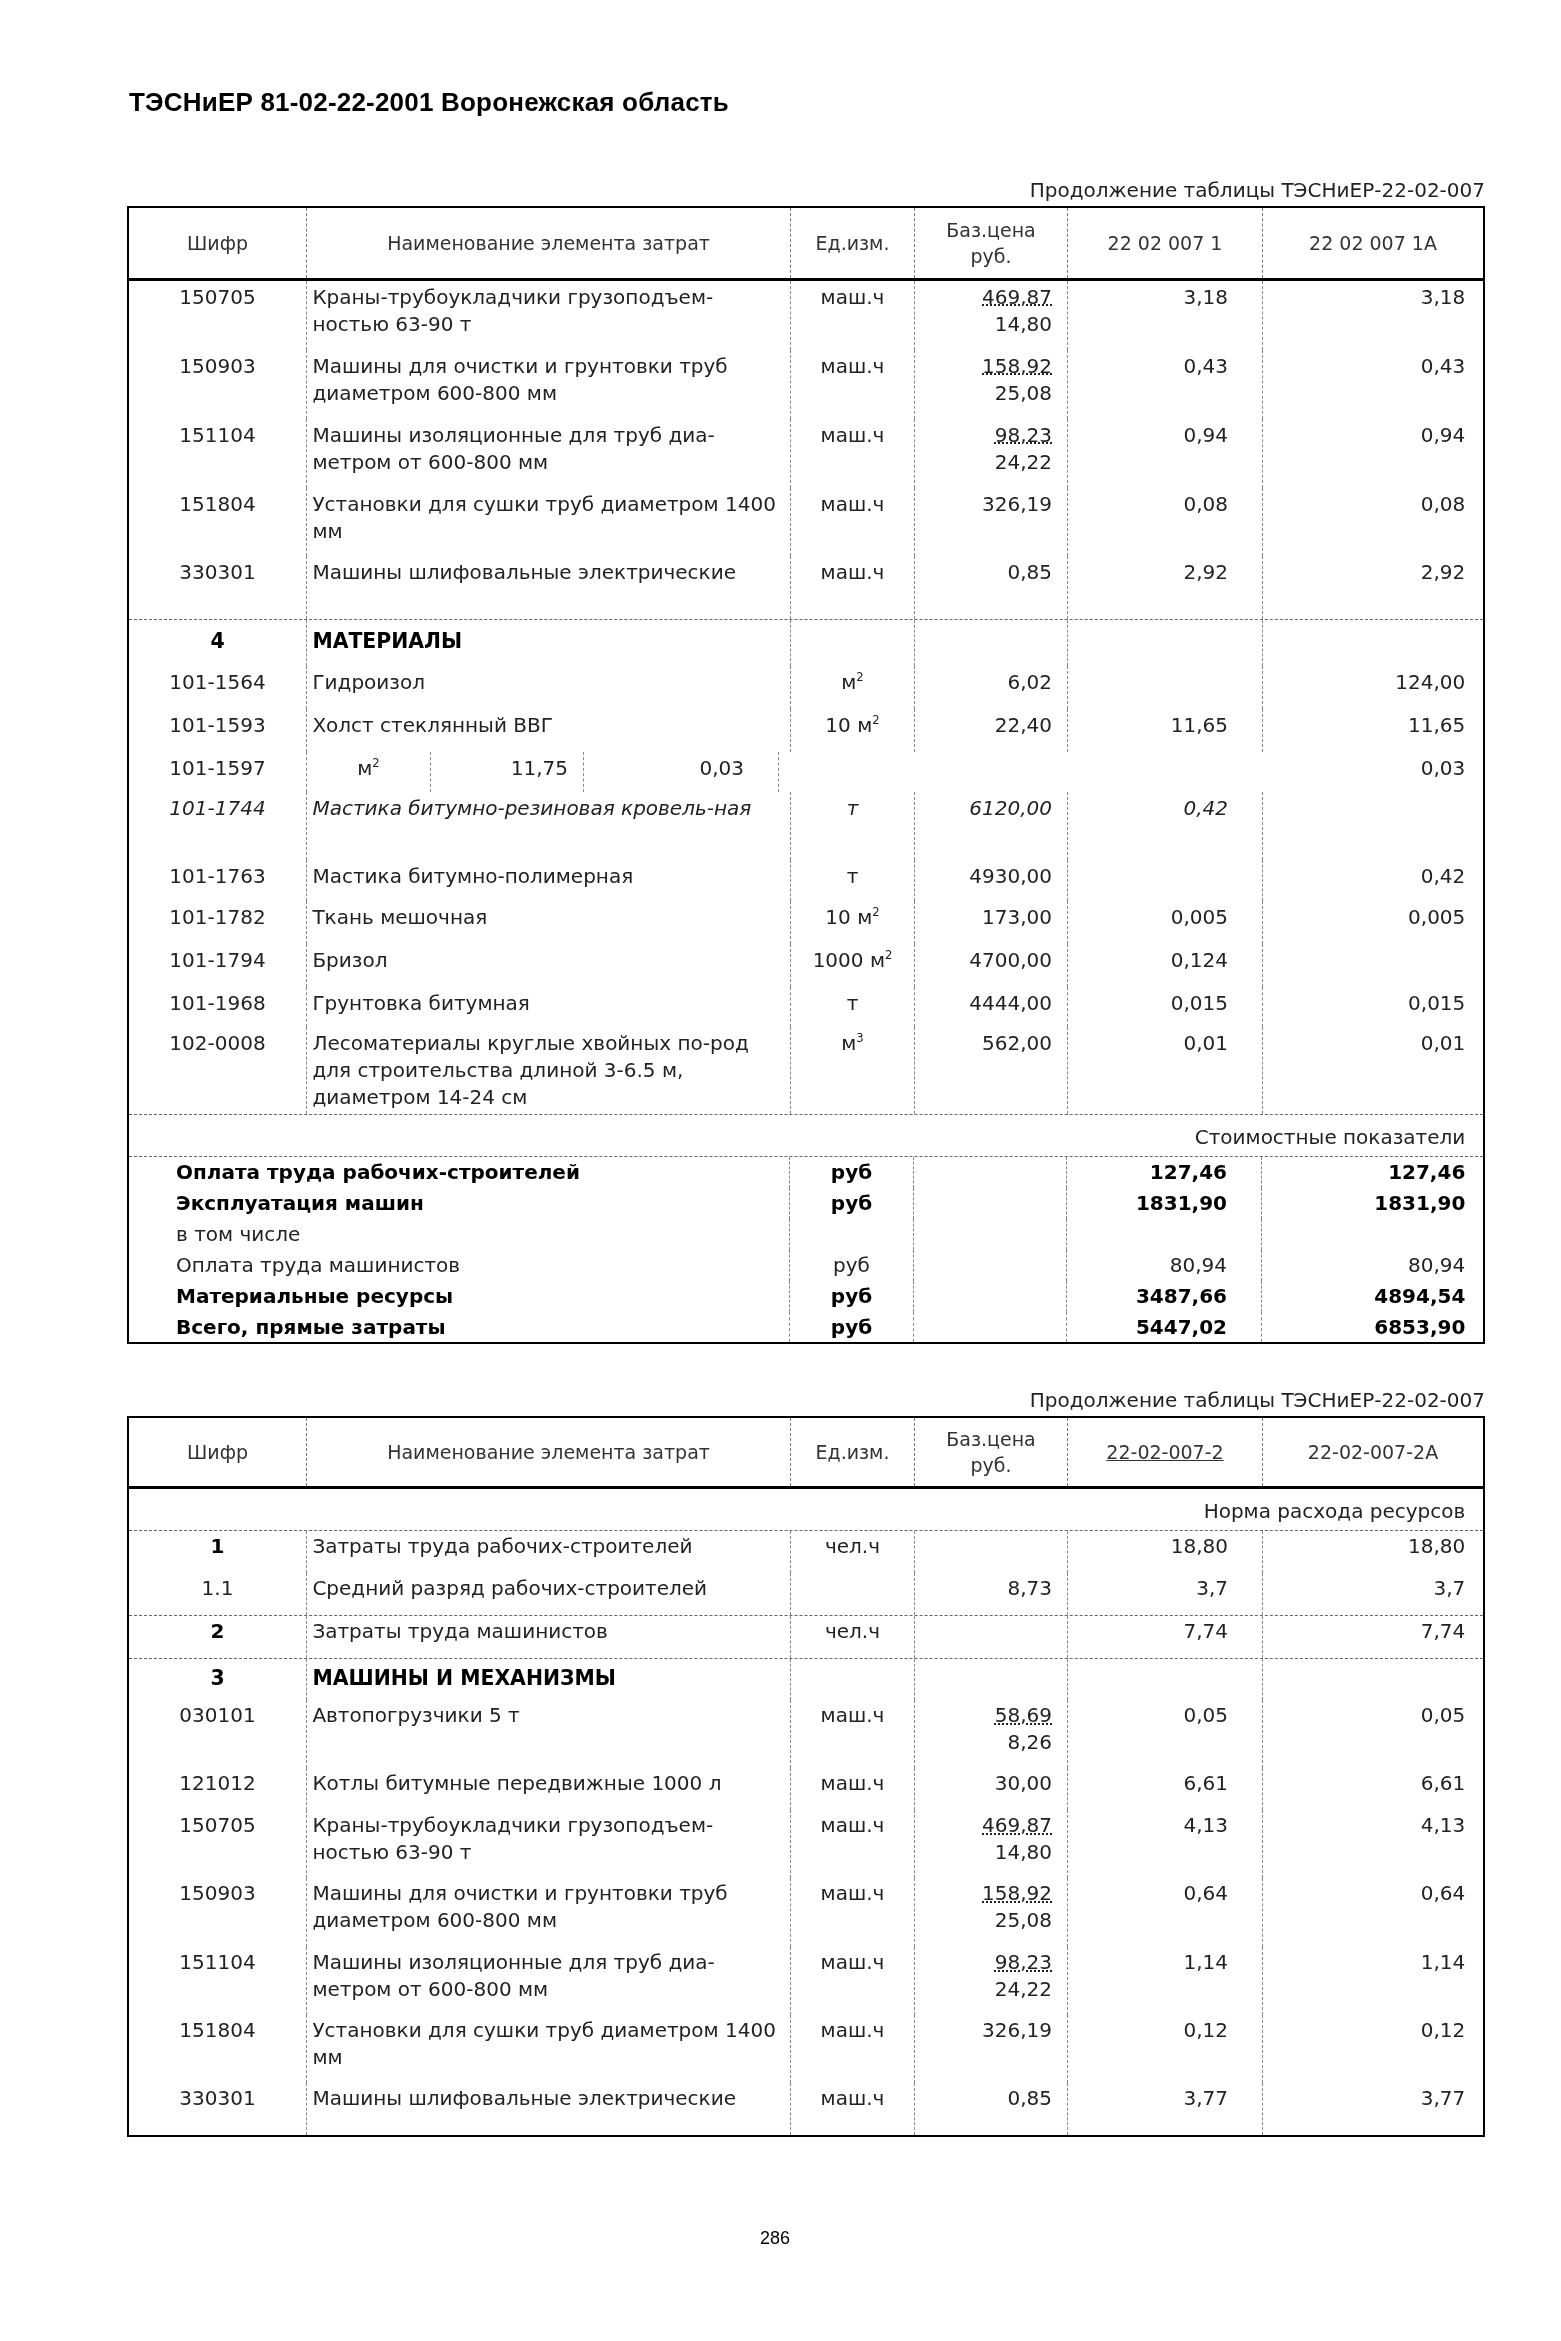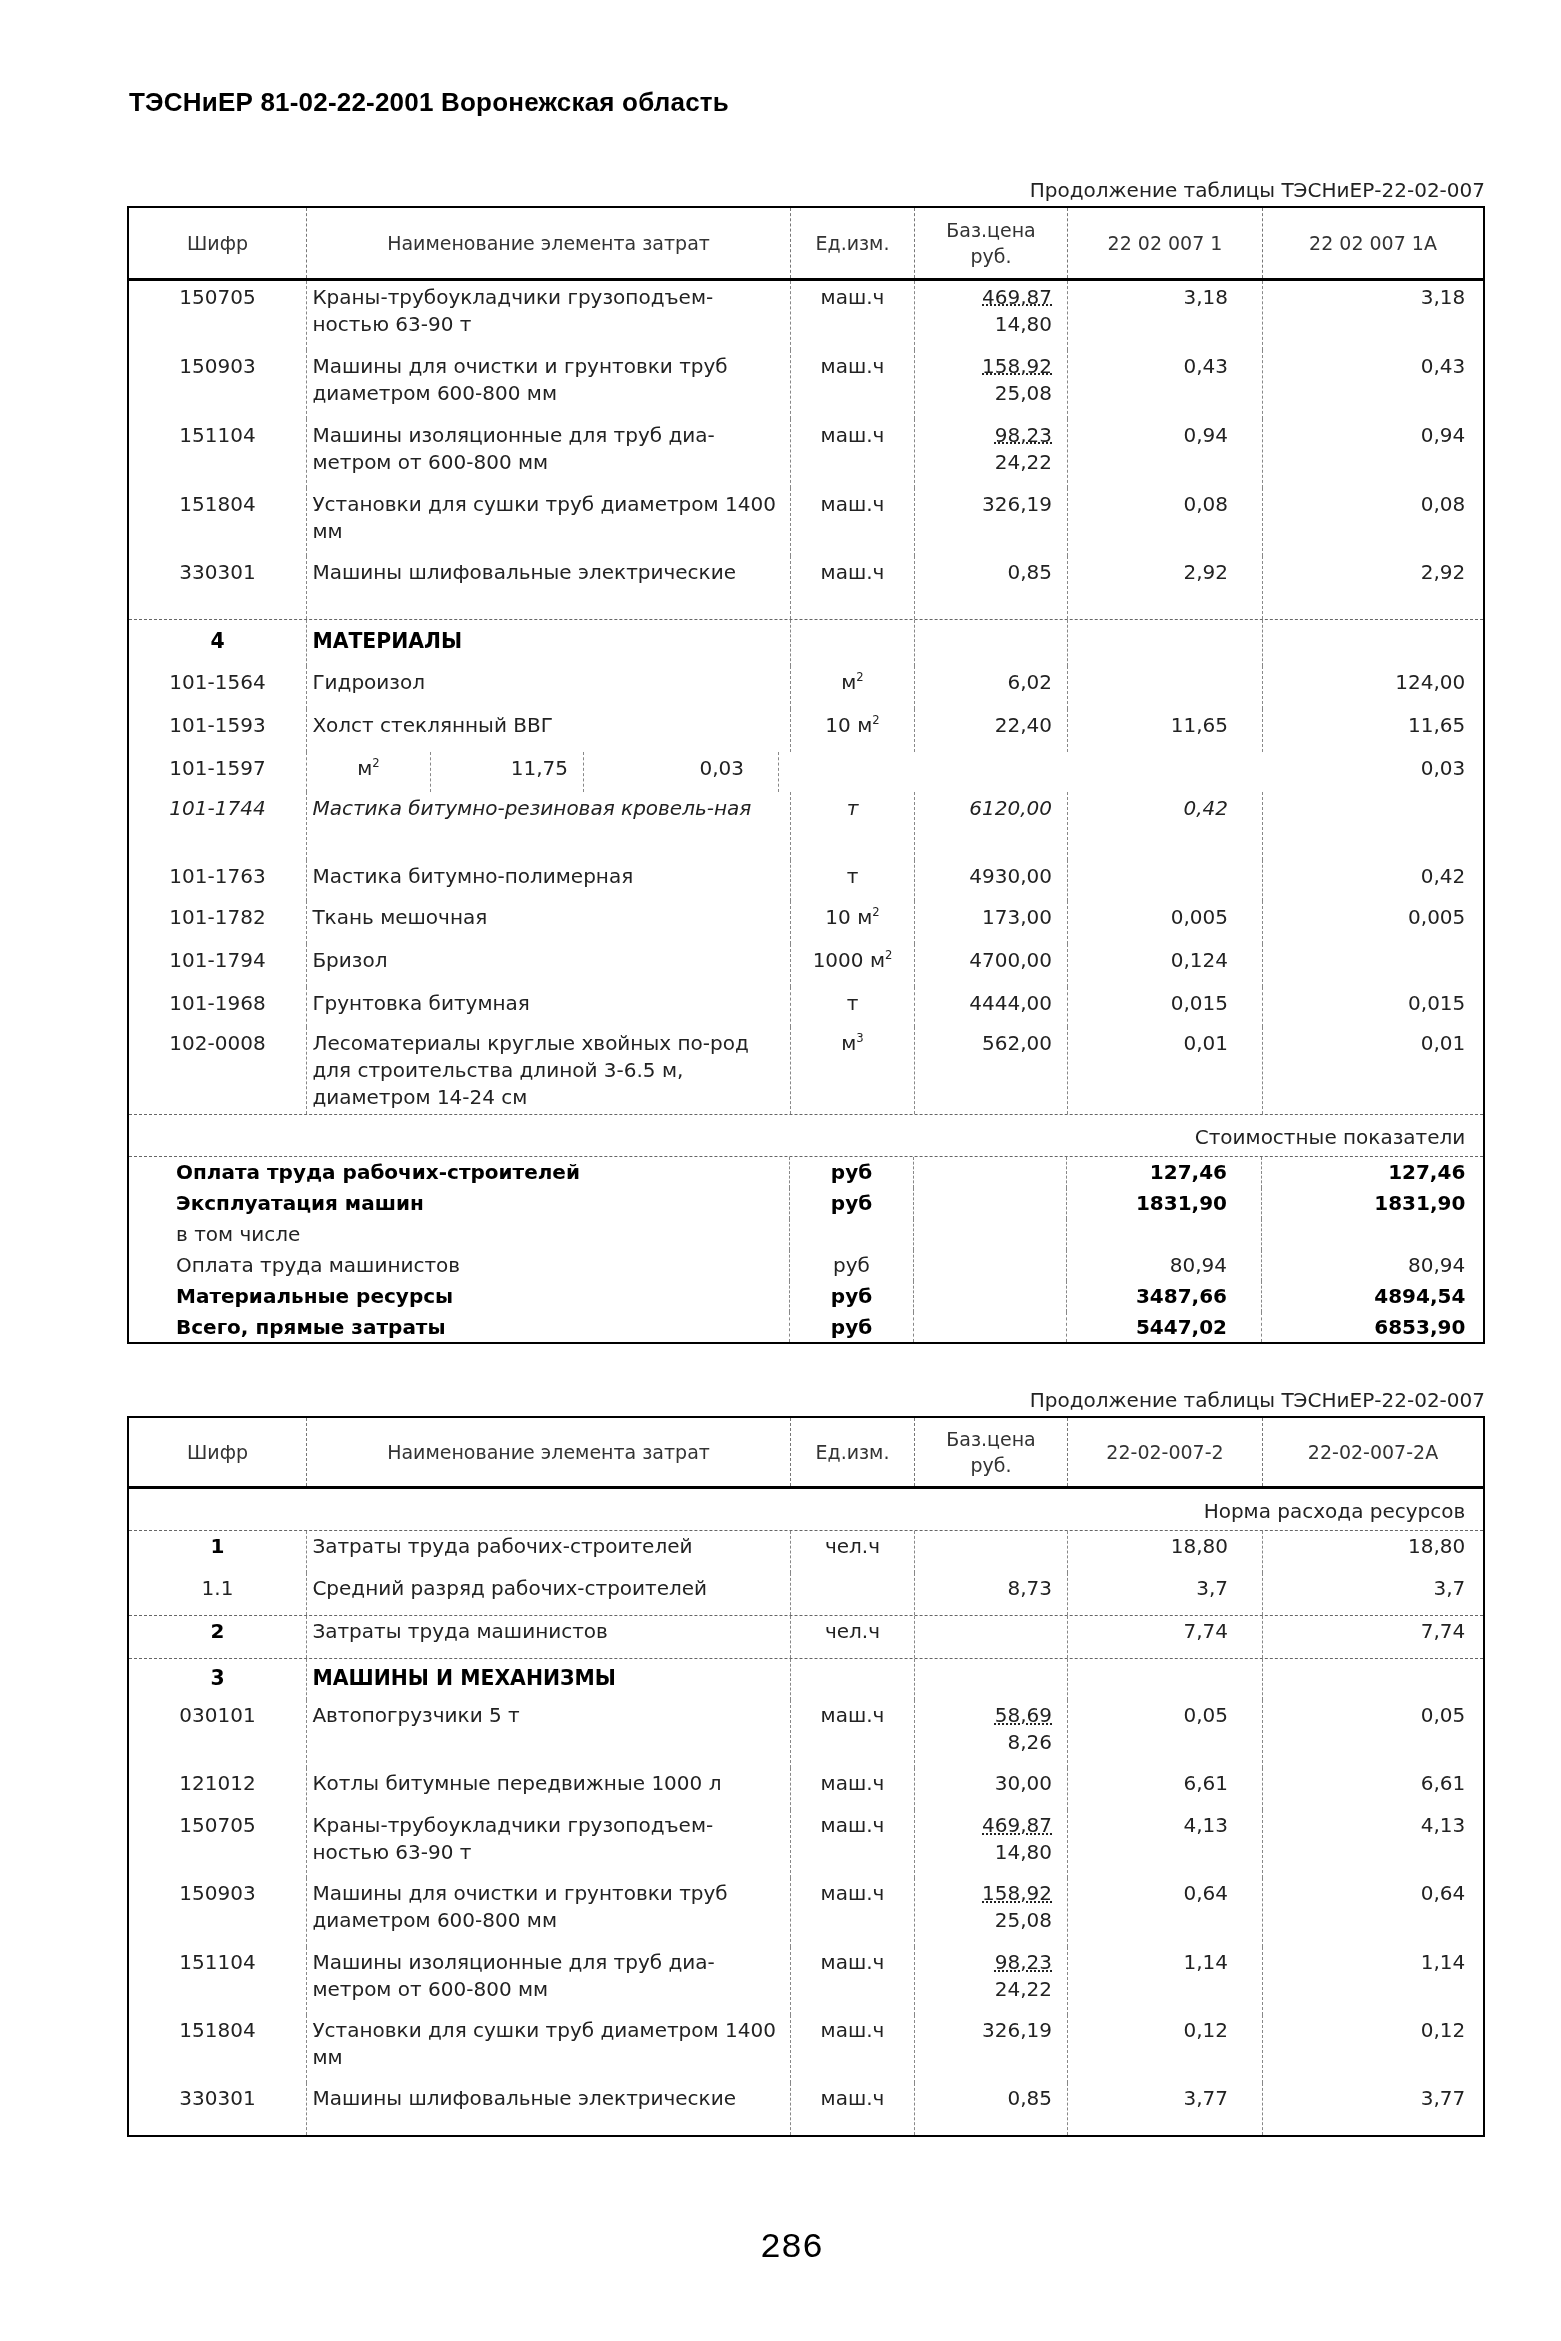--- a/index.html
+++ b/index.html
@@ -21,21 +21,21 @@
   .w-v1 { width: 195px; text-align: right; padding-right: 34px; }
   .w-v2 { width: 219px; text-align: right; padding-right: 17.7px; }
   .u { text-decoration: underline; text-decoration-style: dotted; }
   .bold { font-weight: bold; color: #000; }
   .sect { font-weight: bold; color: #000; font-size: 20.4px; }
   .sep { border-top: 1.4px dashed #666; }
   .band { text-align: right; font-size: 20px; color: #222; padding: 9.5px 17.7px 4.1px 0; border-bottom: 1.4px dashed #666; }
   .sum .c { padding-top: 0; line-height: 30px; }
   .sum .lbl { width: 661px; padding-left: 47px; text-align: left; }
   sup { font-size: 11.6px; line-height: 0; }
-  .page-num { position: absolute; left: 760px; top: 2228px; font-family: Liberation Mono, monospace; font-size: 35px; color: #000; }
+  .page-num { position: absolute; left: 760px; top: 2228px; font-family: Liberation Sans, sans-serif; font-size: 18px; color: #000; }
 </style>
 </head>
 <body>
 
 <div class="doc-title">ТЭСНиЕР 81-02-22-2001 Воронежская область</div>
 
 <div class="caption" style="top:178px;">Продолжение таблицы ТЭСНиЕР-22-02-007</div>
 
 <div class="tbl" style="top:206px;">
   <div class="hdr" style="height:70px;">
@@ -225,21 +225,21 @@
 
 <div class="tbl" style="top:1416px;">
   <div class="hdr" style="height:68px;">
     <div class="hc w-code">Шифр</div>
     <div class="hc" style="width:484px;">Наименование элемента затрат</div>
     <div class="hc w-unit">Ед.изм.</div>
     <div class="hc" style="width:153px;flex-direction:column;">
       <span>Баз.цена</span>
       <span>руб.</span>
     </div>
-    <div class="hc" style="width:195px;">22-02-007-2</div>
+    <div class="hc" style="width:195px;text-decoration:underline;">22-02-007-2</div>
     <div class="hc" style="width:219px;flex:1;">22-02-007-2A</div>
   </div>
 
   <div class="body">
     <div class="band" style="height:27px;">Норма расхода ресурсов</div>
 
     <div class="row" style="height:42px;">
       <div class="c w-code bold">1</div>
       <div class="c w-name">Затраты труда рабочих-строителей</div>
       <div class="c w-unit">чел.ч</div>

